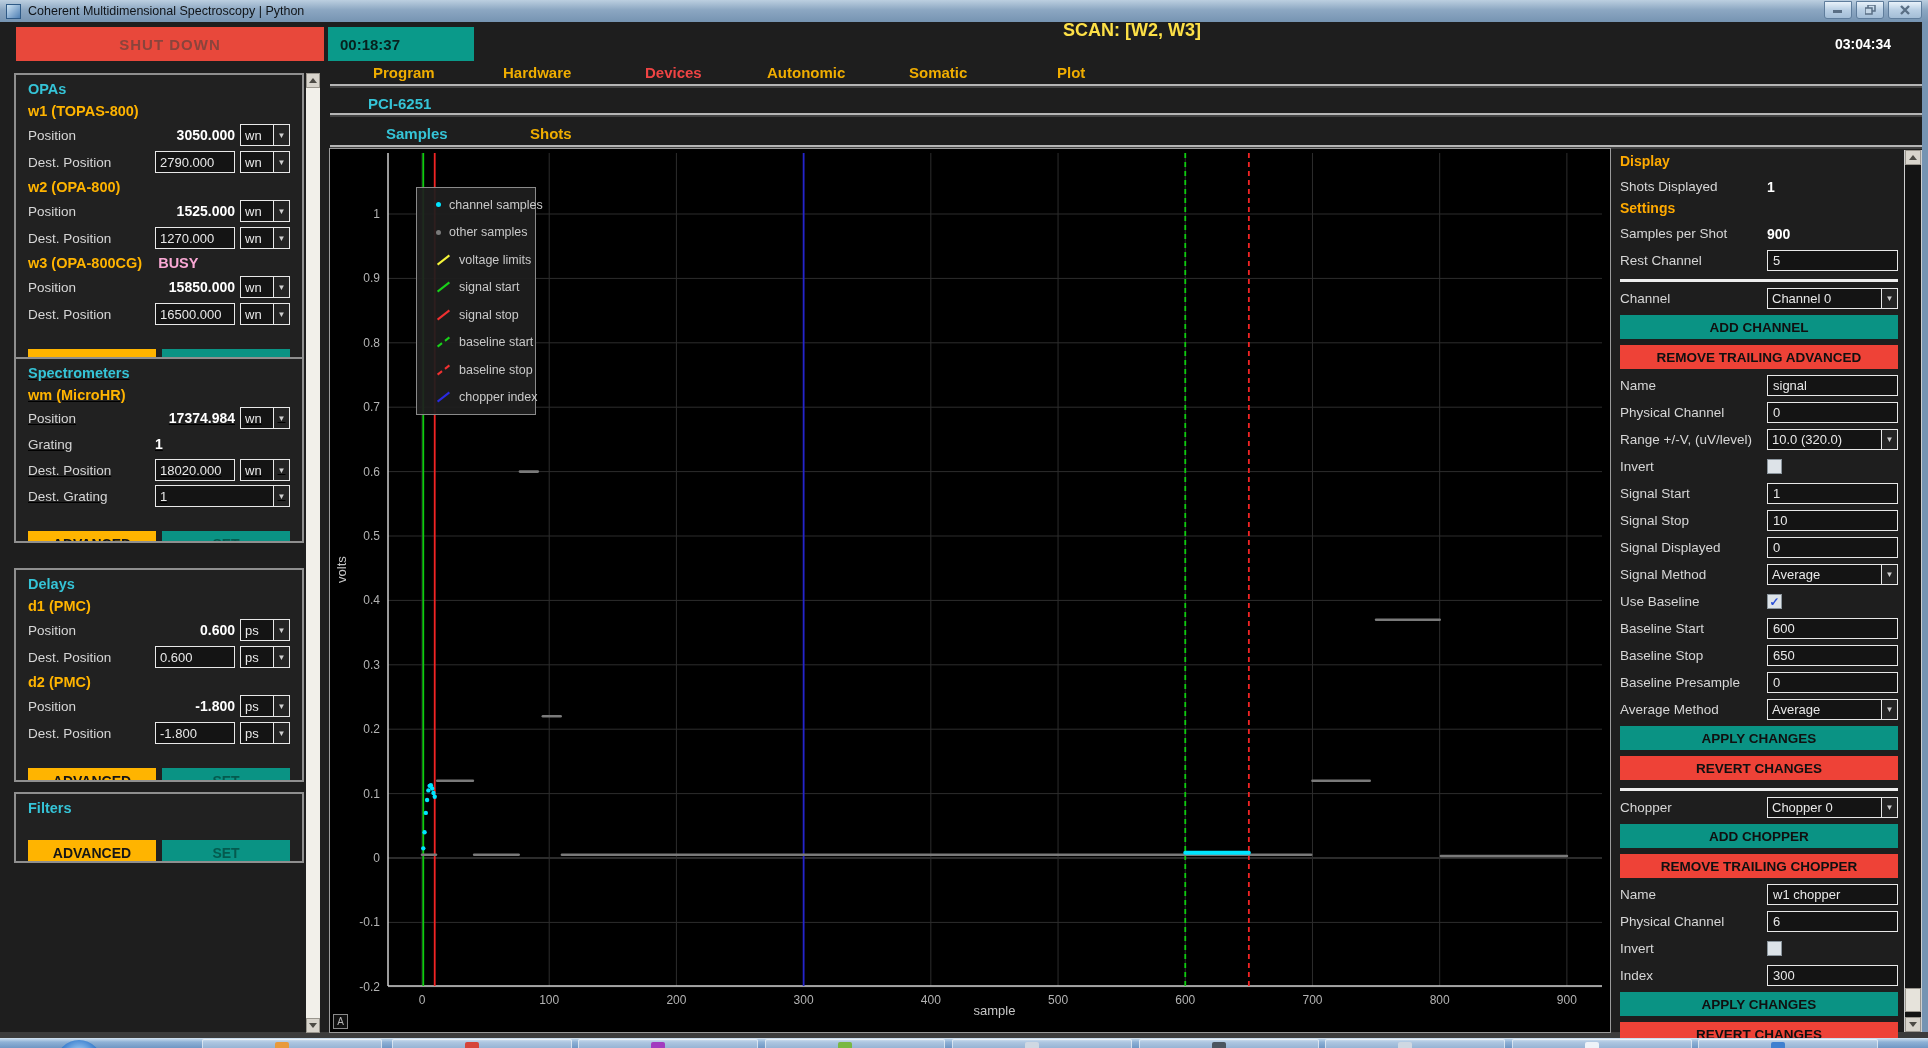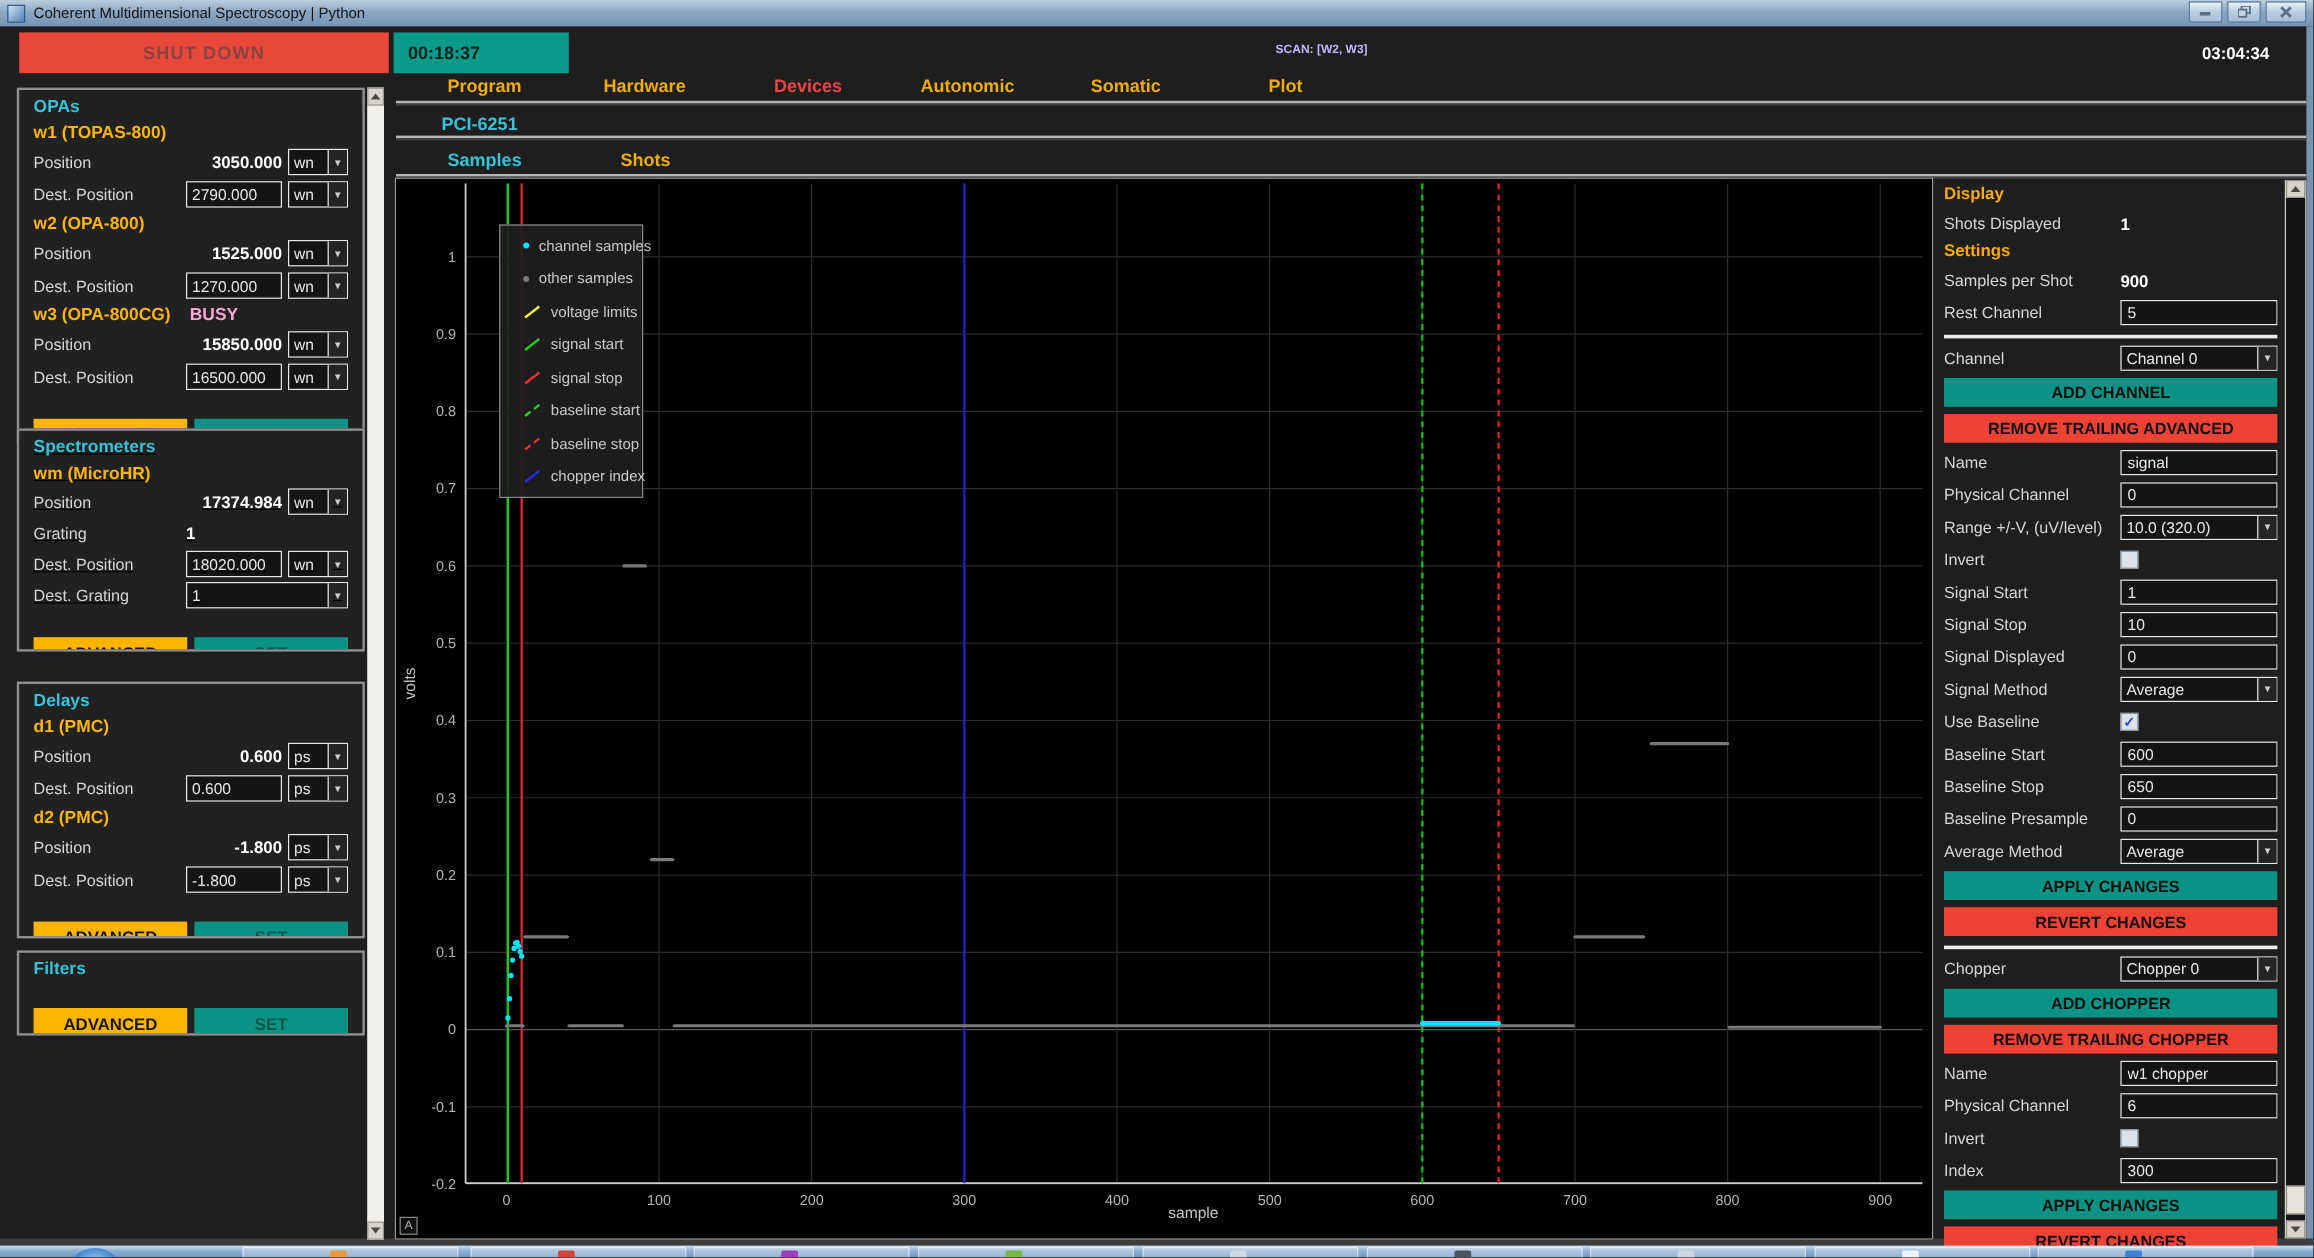--- a/index.html
+++ b/index.html
@@ -16,26 +16,26 @@
     border:1px solid #5f7d9c;border-radius:0 0 3px 3px;display:flex;align-items:center;justify-content:center;}
   .wbtn.close{width:32px;}
   .wbtn svg{display:block;}
   .win-edge-right{position:absolute;right:0;top:22px;width:6px;height:1016px;background:#7694b2;}
   .win-edge-bottom{position:absolute;left:0;top:1032px;width:1928px;height:6px;background:#3c3c3c;}
   
   .shutdown{position:absolute;left:16px;top:27px;width:308px;height:34px;background:#e8483b;
     color:#8a443c;font-size:15px;font-weight:bold;letter-spacing:1px;display:flex;align-items:center;justify-content:center;}
   .timer{position:absolute;left:328px;top:27px;width:146px;height:34px;background:#0a9a8a;
     color:#07211d;font-size:15px;font-weight:bold;display:flex;align-items:center;padding-left:12px;box-sizing:border-box;}
-  .scan{position:absolute;left:1063px;top:36px;color:#c4b5fd;font-size:10px;font-weight:bold;}
+  .scan{position:absolute;left:1063px;top:20px;color:#fde047;font-size:18px;font-weight:bold;}
   .clock{position:absolute;left:1835px;top:36px;color:#fff;font-size:14px;font-weight:bold;}
   
   .tab{position:absolute;top:64px;font-size:15px;font-weight:bold;color:#f0ad00;cursor:default;}
   .tab.active{color:#ef4444;}
-  .subtab{position:absolute;top:125px;font-size:15px;font-weight:bold;color:#f0ad00;}
+  .subtab{position:absolute;top:125px;font-size:15px;font-weight:bold;color:#f0ad00;margin-left:13px;}
   .subtab.active{color:#35c4d7;}
   .devlabel{position:absolute;left:368px;top:95px;font-size:15px;font-weight:bold;color:#35c4d7;}
   .groove{position:absolute;left:330px;width:1592px;height:2px;background:#b5b5b5;box-shadow:0 2px 0 rgba(85,85,85,.65);}
   
   .panel{position:absolute;left:14px;width:290px;border:2px solid #8f8f8f;background:#212121;
     box-sizing:border-box;padding:4px 12px 0;overflow:hidden;}
   #p-opas{top:73px;height:297px;}
   #p-spec{top:357px;height:186px;text-decoration:underline;}
   #p-delays{top:568px;height:214px;}
   #p-filters{top:792px;height:71px;}

